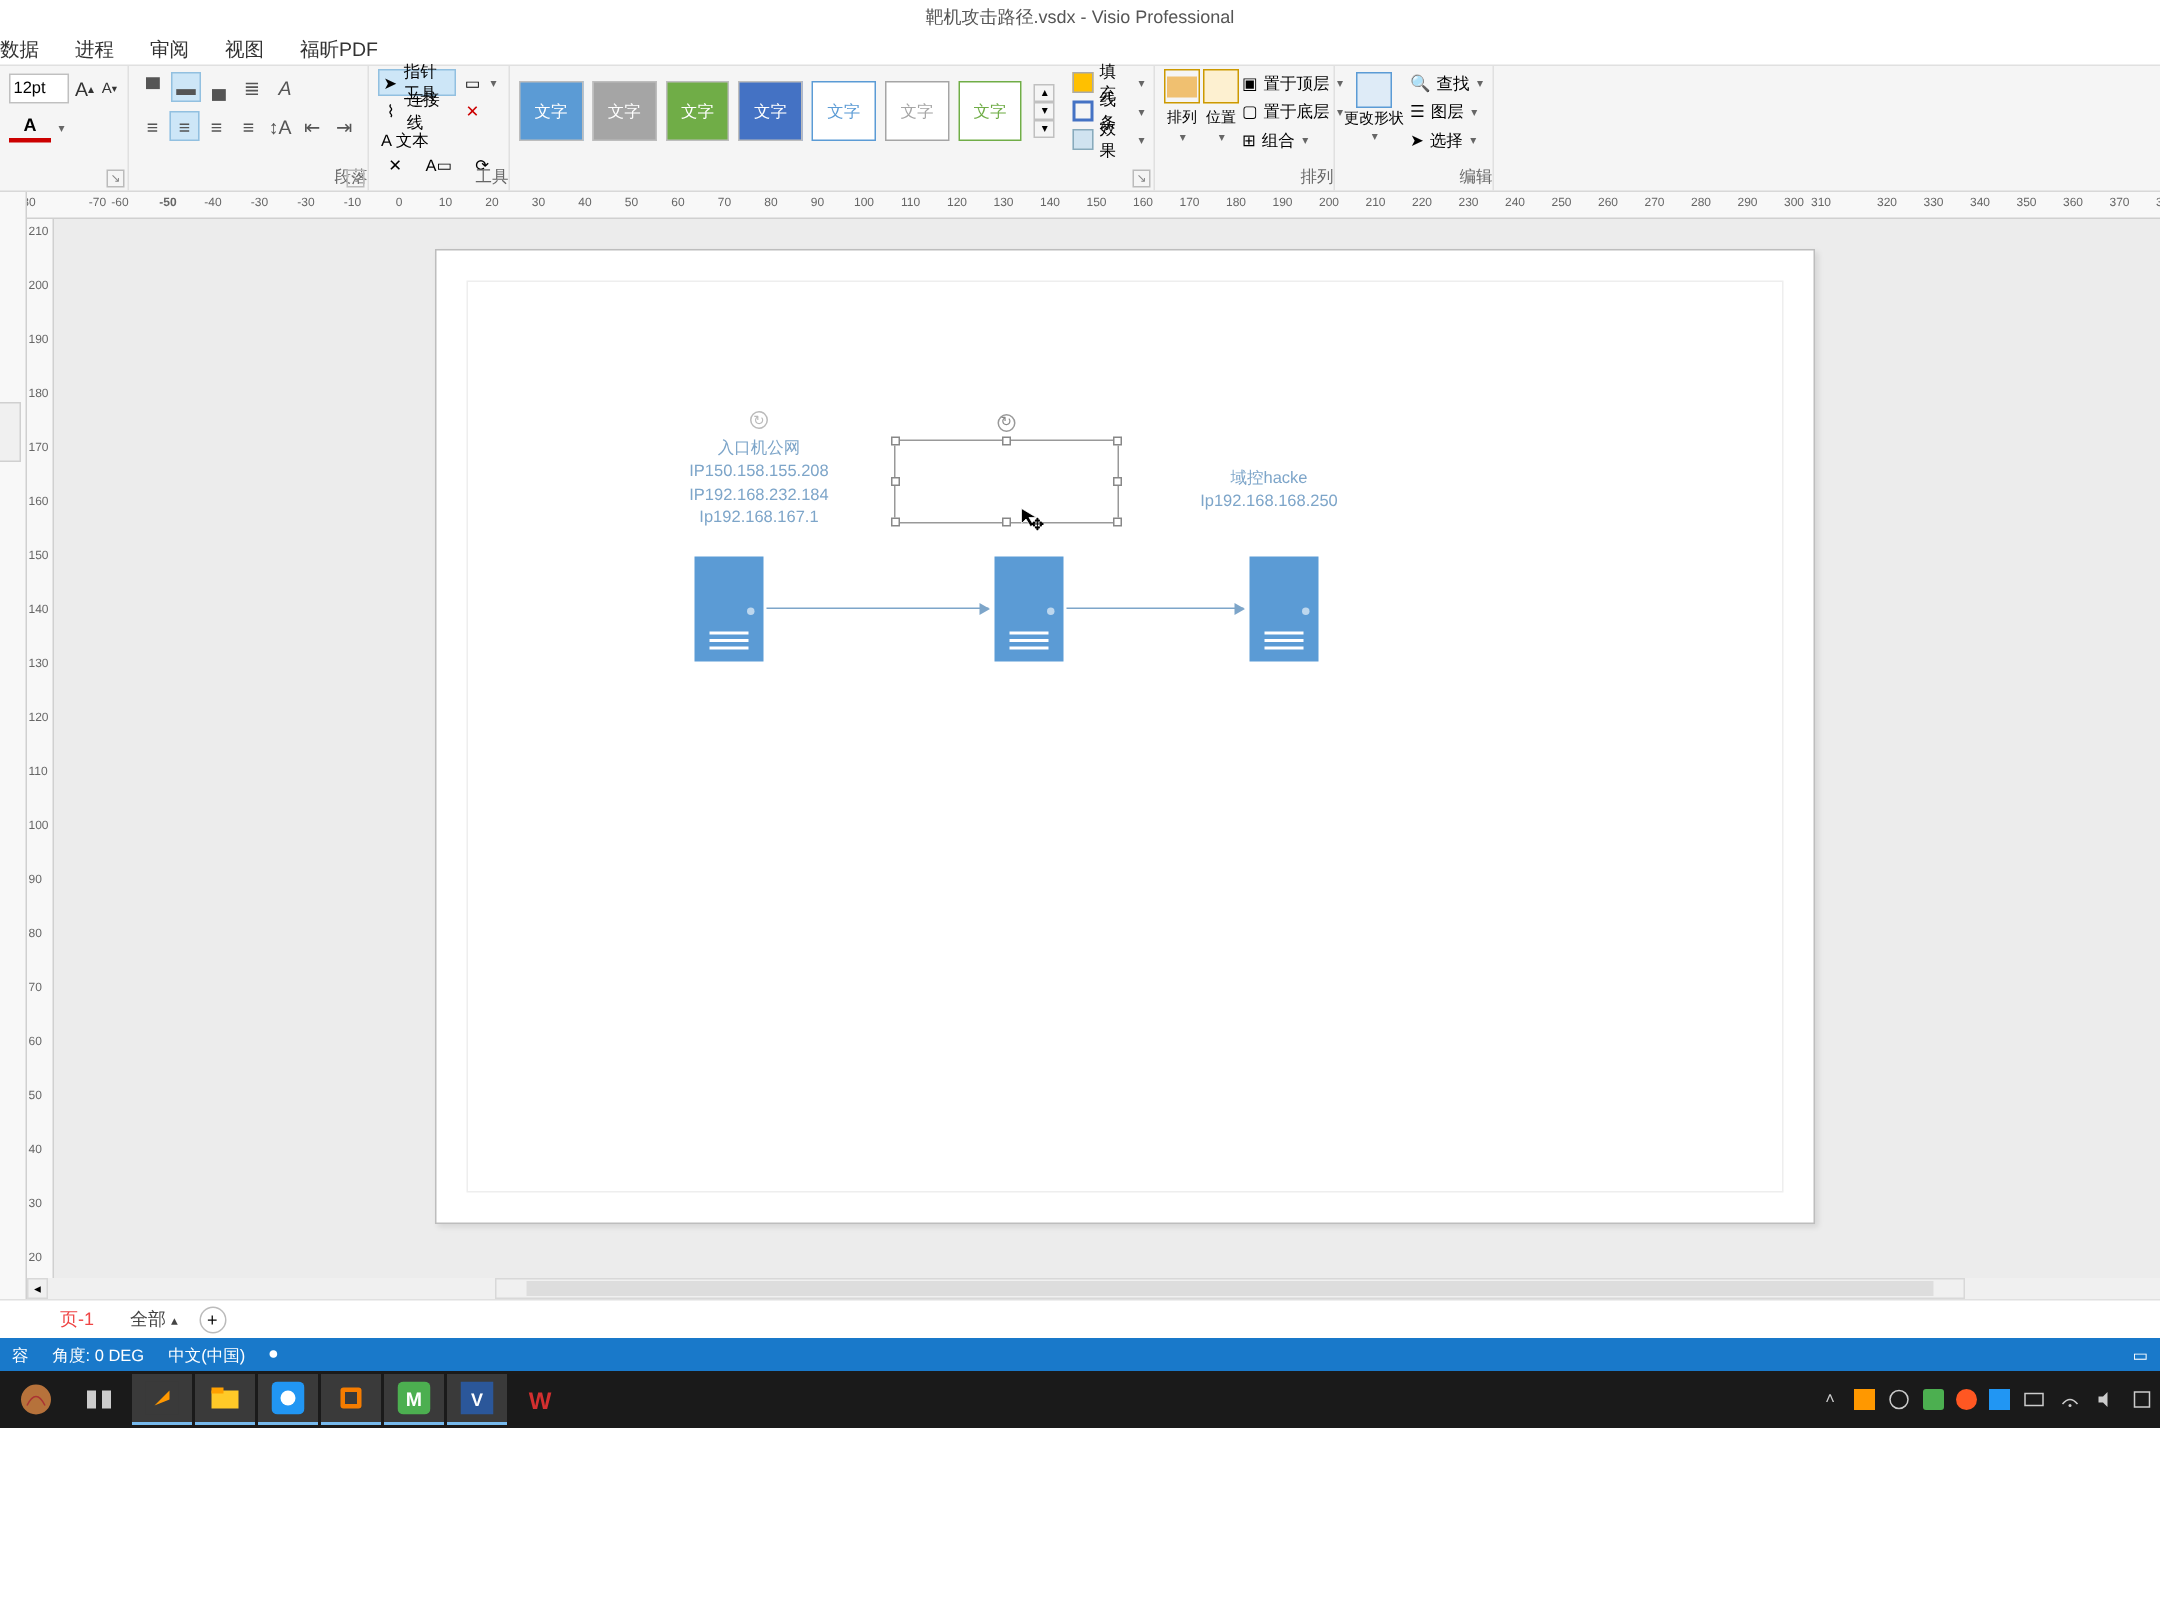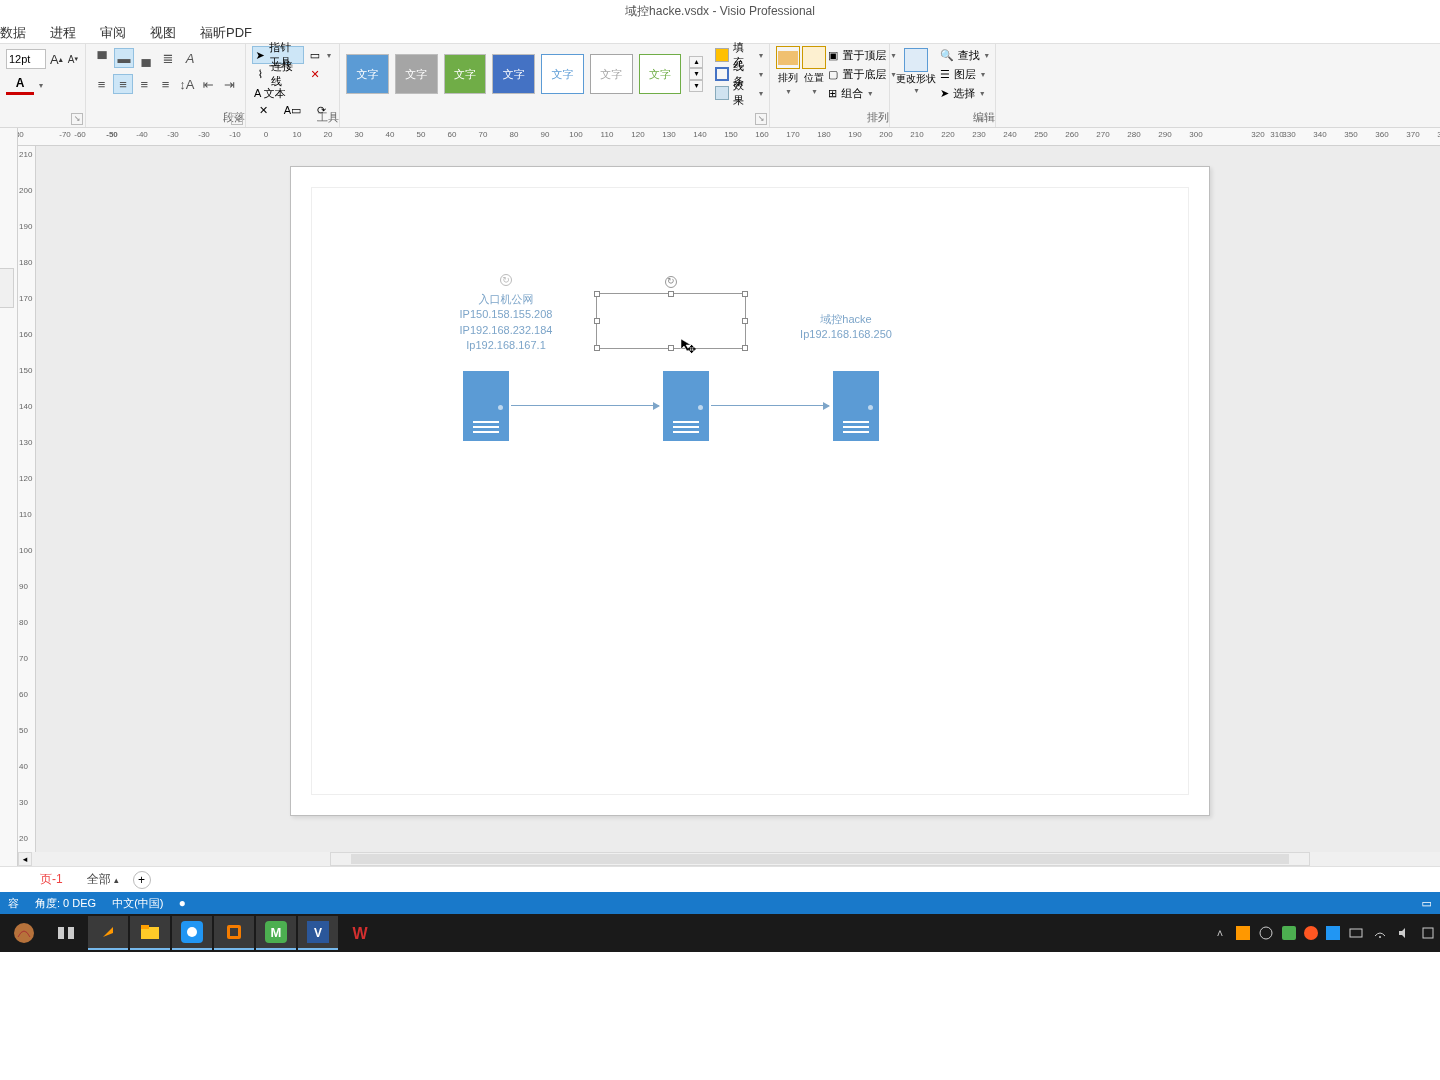--- a/index.html
+++ b/index.html
@@ -113,21 +113,21 @@
 .task-btn.active { background: #3a3a3a; border-bottom: 2px solid #76b9ed; }
 .taskbar-right { display: flex; gap: 8px; align-items: center; color: #ccc; font-size: 11px; }
 .tray-icon { width: 16px; height: 16px; display: flex; align-items: center; justify-content: center; }
 
 .dd { font-size: 8px; margin-left: 1px; color: #666; }
 </style>
 </head>
 <body>
 
 <div class="title-bar">
-  <span class="doc"><span>域控hacke.vsdx</span> - <span>Visio Professional</span></span>
+  <span class="doc"><span>靶机攻击路径.vsdx</span> - <span>Visio Professional</span></span>
 </div>
 
 <div class="menu-bar">
   <span>数据</span>
   <span>进程</span>
   <span>审阅</span>
   <span>视图</span>
   <span>福昕PDF</span>
 </div>
 
@@ -341,21 +341,21 @@
       <span class="ruler-tick-h" style="left: 899px;">210</span>
       <span class="ruler-tick-h" style="left: 930px;">220</span>
       <span class="ruler-tick-h" style="left: 961px;">230</span>
       <span class="ruler-tick-h" style="left: 992px;">240</span>
       <span class="ruler-tick-h" style="left: 1023px;">250</span>
       <span class="ruler-tick-h" style="left: 1054px;">260</span>
       <span class="ruler-tick-h" style="left: 1085px;">270</span>
       <span class="ruler-tick-h" style="left: 1116px;">280</span>
       <span class="ruler-tick-h" style="left: 1147px;">290</span>
       <span class="ruler-tick-h" style="left: 1178px;">300</span>
-      <span class="ruler-tick-h" style="left: 1259px;">310</span>
+      <span class="ruler-tick-h" style="left: 1196px;">310</span>
       <span class="ruler-tick-h" style="left: 1240px;">320</span>
       <span class="ruler-tick-h" style="left: 1271px;">330</span>
       <span class="ruler-tick-h" style="left: 1302px;">340</span>
       <span class="ruler-tick-h" style="left: 1333px;">350</span>
       <span class="ruler-tick-h" style="left: 1364px;">360</span>
       <span class="ruler-tick-h" style="left: 1395px;">370</span>
       <span class="ruler-tick-h" style="left: 1426px;">380</span>
     </div>
   <div class="vruler" id="vruler">
       <span class="ruler-tick-v" style="top: 8px;">210</span>

